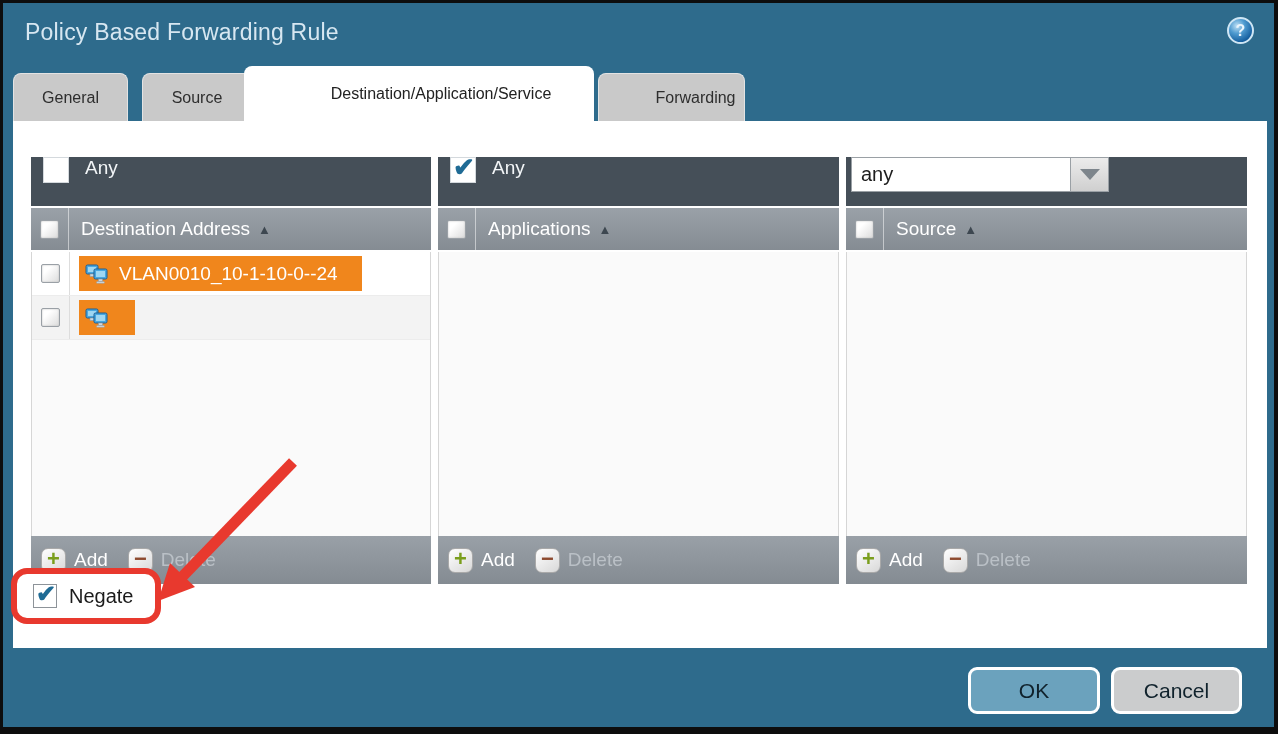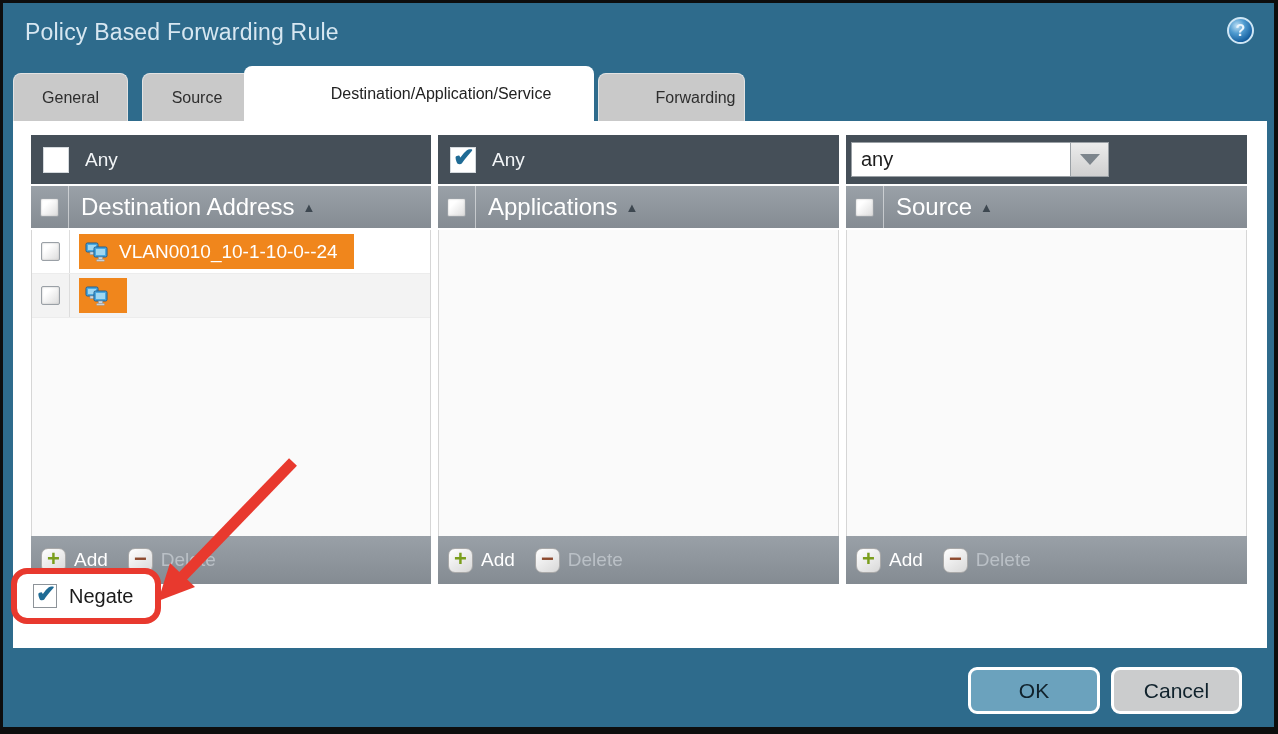--- a/index.html
+++ b/index.html
@@ -27,37 +27,37 @@
   .tab-forwarding { left:595px; width:147px;padding-left:48px; }
 
   
   .content { position:absolute; left:10px; top:118px; width:1254px; height:527px; background:#fff; z-index:2; }
 
   .panel { position:absolute; top:14px; display:flex; flex-direction:column; height:449px; }
   .panel-1 { left:18px;  width:400px; }
   .panel-2 { left:425px; width:401px; }
   .panel-3 { left:833px; width:401px; }
 
-  .any-bar { height:51px; background:#454f58; display:flex; align-items:center; padding-left:12px;
-             border-bottom:2px solid #fff; flex:none; }
+  .any-bar { height:51px; background:#454f58; display:flex; padding-left:12px;
+             border-bottom:2px solid #fff; flex:none;margin-top:22px; }
   .any-bar .lbl { color:#f2f5f7; font-size:19px; margin-left:16px; }
 
   .hdr-row { height:44px; background:linear-gradient(#9aa1a8,#858c93); display:flex; align-items:center;
              border-bottom:2px solid #fff; flex:none; }
   .hdr-cb-cell { width:38px; height:100%; display:flex; align-items:center; justify-content:center;
                  border-right:1px solid rgba(255,255,255,.5); flex:none; }
-  .hdr-row .lbl { color:#fff; font-size:24px; margin-left:12px; }
+  .hdr-row .lbl { color:#fff; font-size:19px; margin-left:12px; }
   .sort { color:#3d4750; font-size:13px; margin-left:8px; }
 
   .list { flex:1; background:#fafafa; border-left:1px solid #d6d6d6; border-right:1px solid #d6d6d6; overflow:hidden; }
   .row { height:44px; display:flex; align-items:center; border-bottom:1px solid #ececec; background:#fff; cursor:pointer; }
   .row.alt { background:#f3f3f3; }
   .row-cb-cell { width:38px; height:100%; display:flex; align-items:center; justify-content:center;
                  border-right:1px solid #dddddd; flex:none; }
-  .chip { display:flex; align-items:center; margin-left:9px; height:35px; padding:0 16px 0 6px; background:#f0861c; }
+  .chip { display:flex; align-items:center; margin-left:9px; height:35px; padding:0 24px 0 6px; background:#f0861c; }
   .chip .txt { color:#fff; font-size:19px; margin-left:8px; white-space:nowrap; }
 
   .tool-bar { height:48px; background:linear-gradient(#99a0a7,#848b92); display:flex; align-items:center;
               padding-left:10px; flex:none; }
   .tool-btn { display:flex; align-items:center; cursor:pointer; margin-right:20px; }
   .tool-ico { width:25px; height:25px; border-radius:7px; border:1px solid #a9a9a9;
               background:linear-gradient(145deg,#ffffff,#d8d8d8); display:flex; align-items:center; justify-content:center; }
   .plus  { color:#7a9e1c; font-size:22px; font-weight:bold; line-height:1; margin-top:-2px; }
   .minus { color:#8d4a2f; font-size:22px; font-weight:bold; line-height:1; margin-top:-3px; }
   .tool-btn .lbl { color:#fff; font-size:19px; margin-left:8px; }

